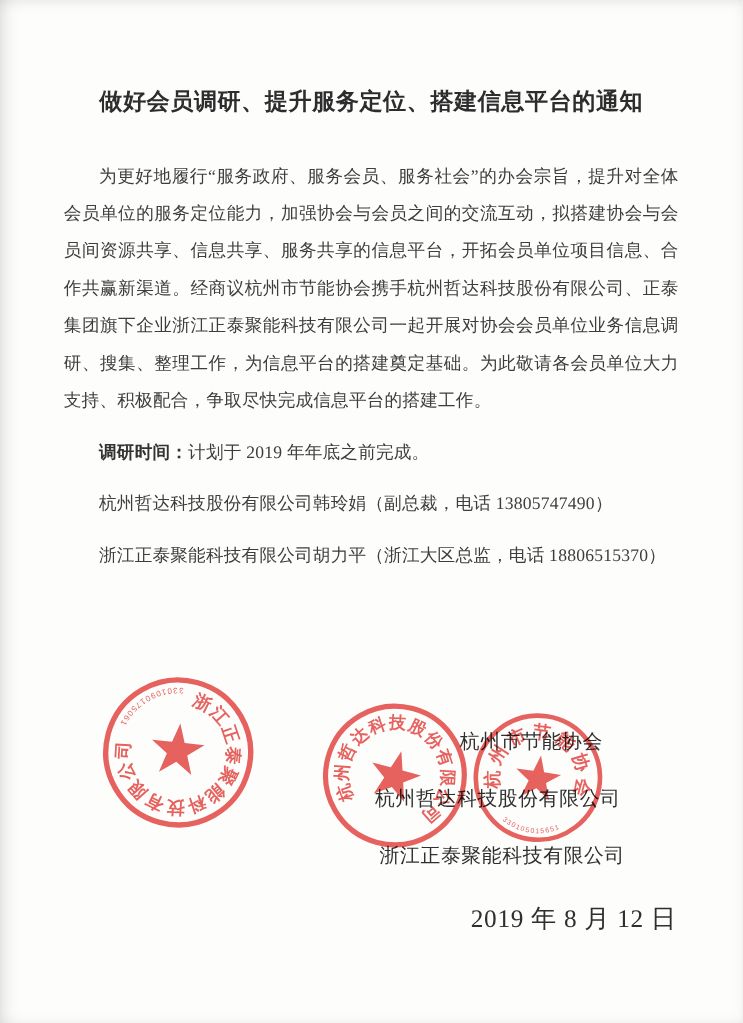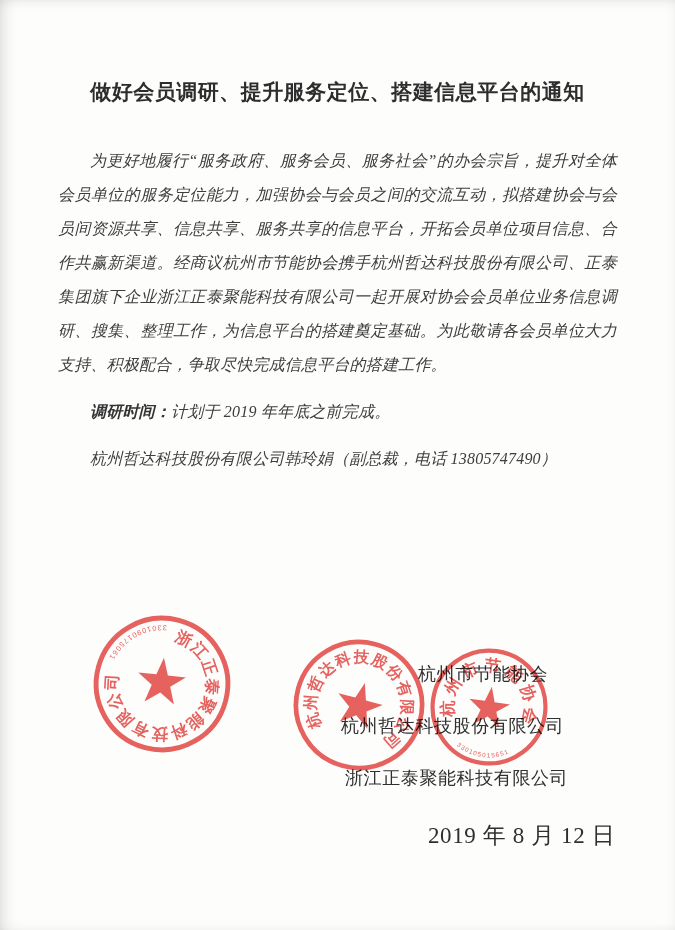--- a/index.html
+++ b/index.html
@@ -42,21 +42,21 @@
     margin-bottom: 38px;
   }
 
   .para {
     font-size: 16px;
     line-height: 34px;
     text-align: justify;
     color: #3d3d3d;
     letter-spacing: 0.2px;
   }
-  .indent { text-indent: 2em; font-style: italic; }
+  .indent { text-indent: 2em; }
   .item { margin-top: 13px; }
   .item-label { font-weight: bold; color: #333; }
 
   .sig {
     position: absolute;
     font-size: 18px;
     letter-spacing: 0.6px;
     color: #2f2f2f;
     white-space: nowrap;
   }
@@ -93,20 +93,21 @@
     <h1 class="title">做好会员调研、提升服务定位、搭建信息平台的通知</h1>
 
     <p class="para indent">为更好地履行“服务政府、服务会员、服务社会”的办会宗旨，提升对全体会员单位的服务定位能力，加强协会与会员之间的交流互动，拟搭建协会与会员间资源共享、信息共享、服务共享的信息平台，开拓会员单位项目信息、合作共赢新渠道。经商议杭州市节能协会携手杭州哲达科技股份有限公司、正泰集团旗下企业浙江正泰聚能科技有限公司一起开展对协会会员单位业务信息调研、搜集、整理工作，为信息平台的搭建奠定基础。为此敬请各会员单位大力支持、积极配合，争取尽快完成信息平台的搭建工作。</p>
 
     <p class="para indent item"><span class="item-label">调研时间：</span><span>计划于 2019 年年底之前完成。</span></p>
 
 
 
 
     <p class="para indent item">杭州哲达科技股份有限公司韩玲娟（副总裁，电话 13805747490）</p>
+    <p class="para indent item">浙江正泰聚能科技有限公司胡力平（浙江大区总监，电话 18806515370）</p>
   </div>
 
   <div class="sig sig-1">杭州市节能协会</div>
   <div class="sig sig-2">杭州哲达科技股份有限公司</div>
   <div class="sig sig-3">浙江正泰聚能科技有限公司</div>
   <div class="sig sig-date">2019 年 8 月 12 日</div>
 
   <div class="stamp stamp-zhengtai">
     <svg viewBox="0 0 200 200">
       <defs>

